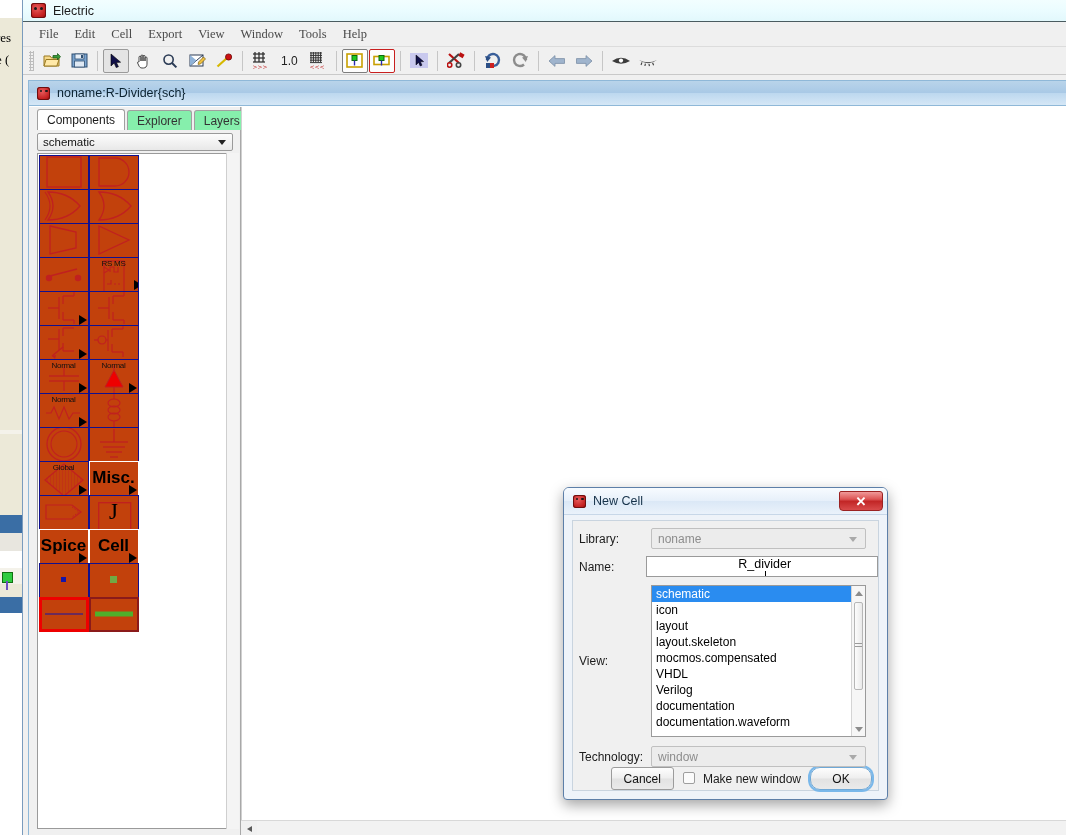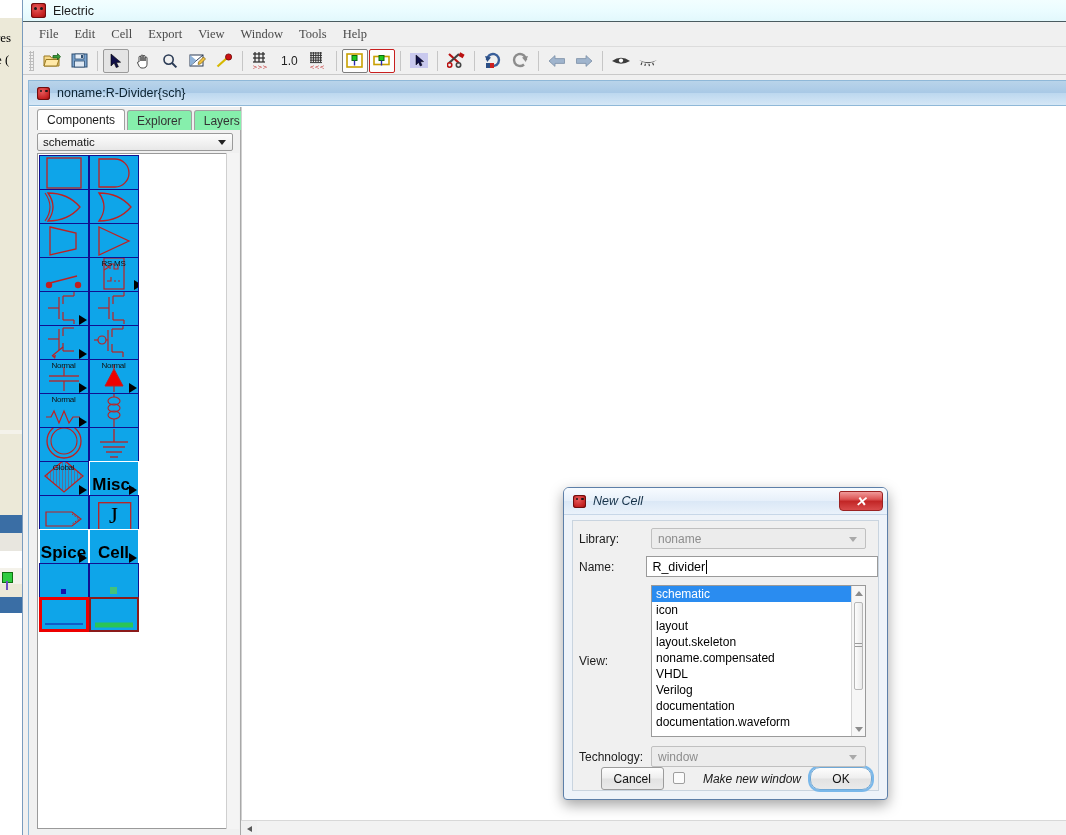--- a/index.html
+++ b/index.html
@@ -133,22 +133,22 @@
   .grid-wrap {
     position: absolute; left: 8px; top: 46px; width: 196px; height: 676px;
     background: #ffffff; border: 1px solid #9a9a9a; overflow: hidden;
   }
   .grid {
     position: absolute; left: 1px; top: 1px; width: 150px;
     display: grid; grid-template-columns: 50px 50px;
   }
   .cell {
     width: 50px; height: 35px; position: relative;
-    border: 1px solid #101090; background: #0ea5e9; margin: -0.5px;
-    display: flex; align-items: flex-end; justify-content: center;
+    border: 1px solid #101090; background: #c2410c; margin: -0.5px;
+    display: flex; align-items: center; justify-content: center;
     overflow: hidden; cursor: default;
   }
   .cell.white-border { border-color: #ffffff; }
   .cell.red-border { border: 3px solid #ee0000; }
   .cell.dkred-border { border: 2px solid #8b1a1a; }
   .cell svg { display: block; }
   .cell .cap-label {
     position: absolute; top: 1px; left: 0; right: 0; text-align: center;
     font-size: 8px; color: #111; letter-spacing: -0.3px;
   }
@@ -192,21 +192,21 @@
     position: absolute; left: 563px; top: 487px; width: 325px; height: 313px;
     background: #eef3f9;
     border: 1px solid #5d7fa8;
     border-radius: 6px 6px 4px 4px;
     box-shadow: 0 5px 14px rgba(0,0,0,0.36);
   }
   .dlg-titlebar {
     height: 27px; border-radius: 5px 5px 0 0;
     background: linear-gradient(to bottom,#f7fbff 0%,#e7f0fa 48%,#dbe8f6 52%,#eaf2fb 100%);
     display: flex; align-items: center; padding-left: 9px; gap: 7px;
-    position: relative; border-bottom: 1px solid #c7d7e8; font-style: italic;
+    position: relative; border-bottom: 1px solid #c7d7e8;
   }
   .dlg-title-label { font-size: 12.5px; color: #16324a; }
   .dlg-close {
     position: absolute; right: 4px; top: 3px; width: 44px; height: 20px;
     border-radius: 2px 3px 4px 4px;
     background: linear-gradient(to bottom,#f09a9a 0%,#dd5454 40%,#c22626 52%,#d84b4b 100%);
     border: 1px solid #9b2222; color: #fff; font-size: 13px; font-weight: bold;
     display: flex; align-items: center; justify-content: center; cursor: default;
     font-family: "Liberation Sans", sans-serif;
   }
@@ -795,34 +795,34 @@
       <div class="row" style="margin-top:7px;">
         <span class="lbl">Library:</span>
         <div class="field-combo disabled" style="width:215px;">
           <span>noname</span>
           <span class="arrow"></span>
         </div>
       </div>
 
       <div class="row" style="margin-top:7px;">
         <span class="lbl">Name:</span>
-        <div class="field-text" style="width:247px;">
+        <div class="field-text" style="width:247px;flex-direction:column;">
           <span>R_divider</span>
             <span class="caret"></span>
         </div>
       </div>
 
       <div class="row" style="margin-top:8px; align-items:center;">
         <span class="lbl">View:</span>
         <div class="listbox" style="width:215px; height:152px;">
           <div class="list-item sel">schematic</div>
           <div class="list-item">icon</div>
           <div class="list-item">layout</div>
           <div class="list-item">layout.skeleton</div>
-          <div class="list-item">noname.compensated</div>
+          <div class="list-item">mocmos.compensated</div>
           <div class="list-item">VHDL</div>
           <div class="list-item">Verilog</div>
           <div class="list-item">documentation</div>
           <div class="list-item">documentation.waveform</div>
 
           <div class="lb-scroll">
             <div class="lb-arrow">
                 <span class="up"></span>
               </div>
             <div class="lb-thumb">
@@ -838,21 +838,21 @@
       <div class="row" style="margin-top:9px;">
         <span class="lbl">Technology:</span>
         <div class="field-combo disabled" style="width:215px;">
           <span>window</span>
           <span class="arrow"></span>
         </div>
       </div>
 
       <div class="row" style="justify-content:flex-end; padding-right:6px; gap:9px;">
         <div class="btn">Cancel</div>
-        <div style="display:flex;align-items:flex-start;gap:18px;font-style:italic;">
+        <div style="display:flex;align-items:flex-start;gap:8px;">
           <span class="cb-box"></span>
           <span class="cb-label">Make new window</span>
         </div>
         <div class="btn focus">OK</div>
       </div>
     </div>
   </div>
 
 </div>
 

